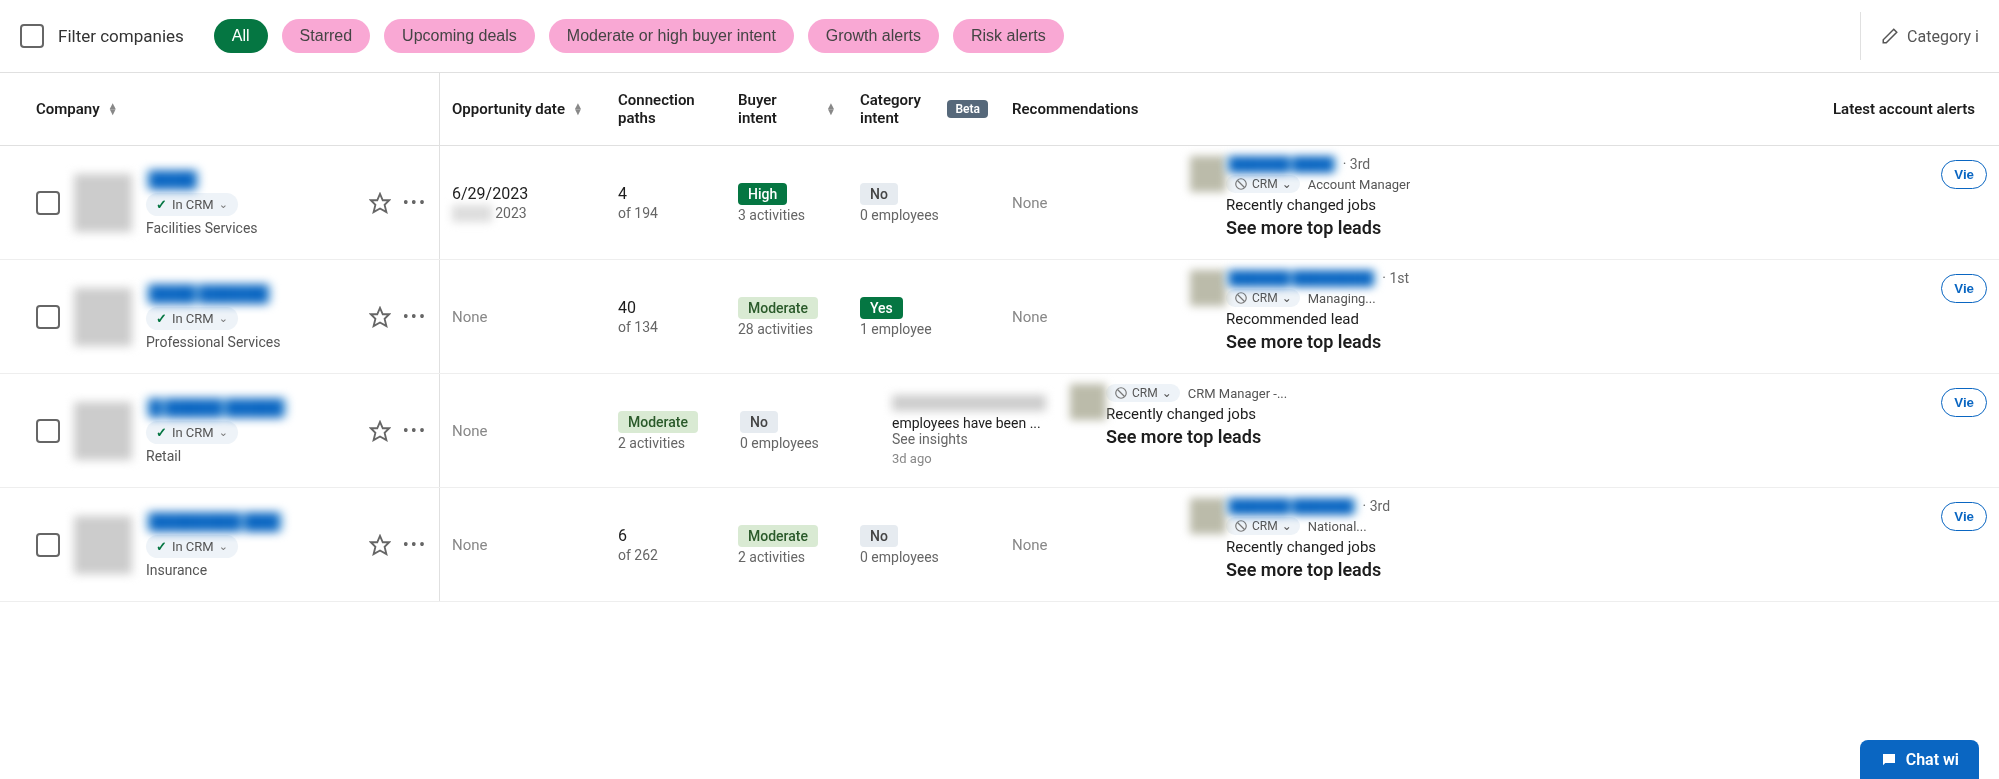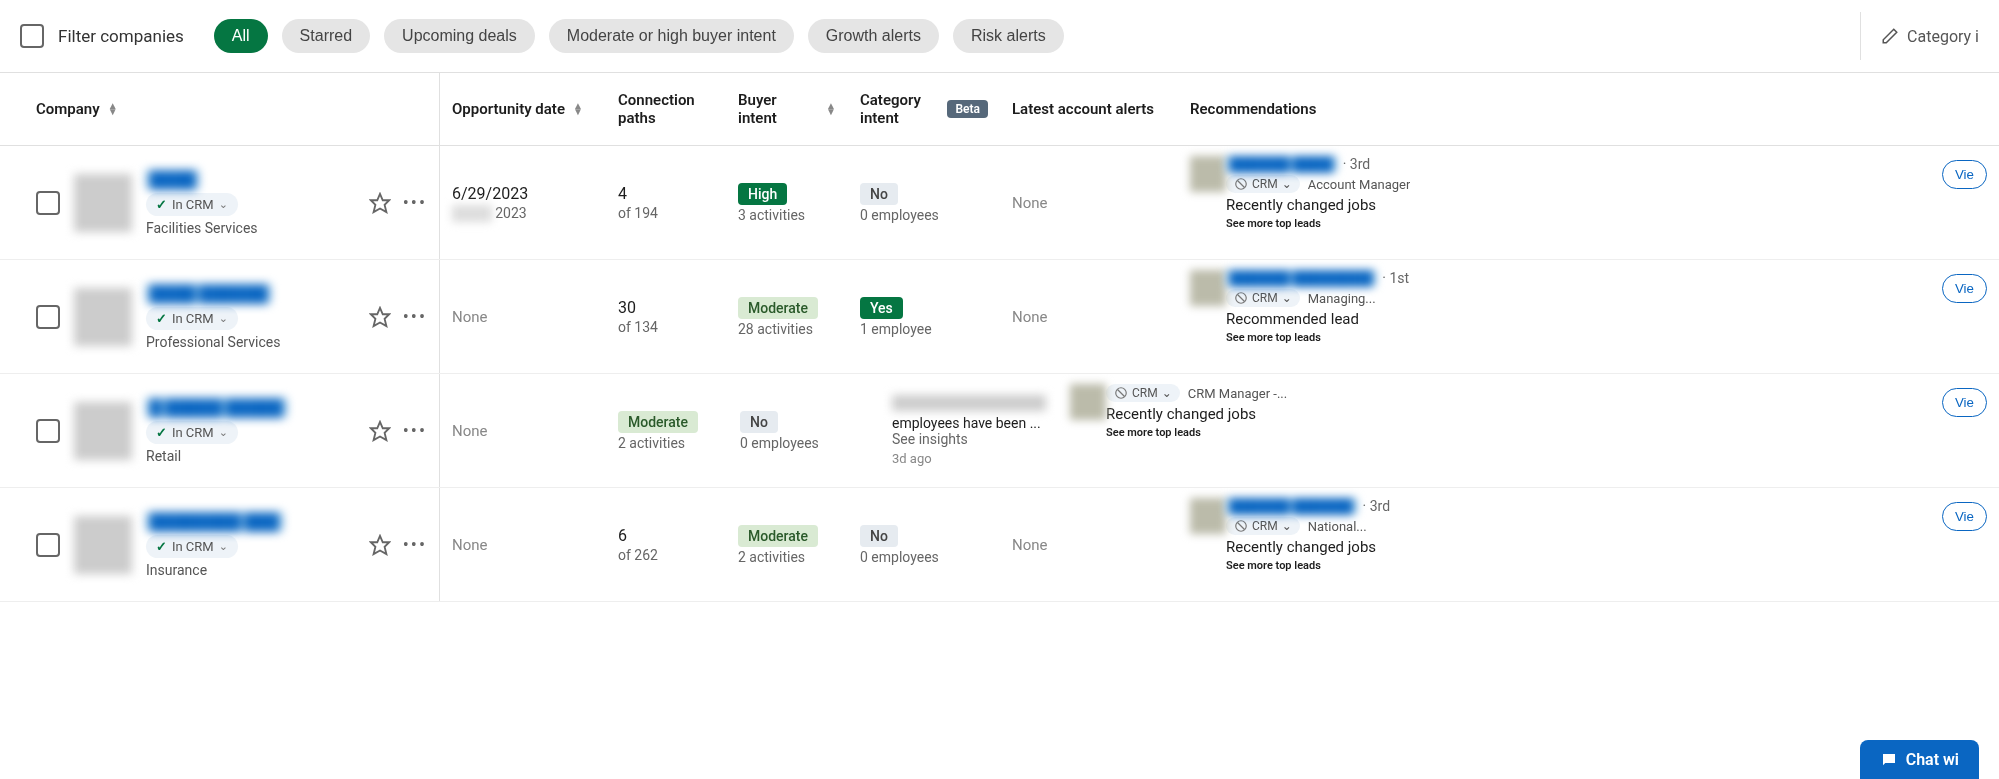--- a/index.html
+++ b/index.html
@@ -1,20 +1,20 @@
 <!DOCTYPE html>
 <html><head>
 <meta charset="utf-8">
 <style>
 * { box-sizing: border-box; margin: 0; padding: 0; }
 body { font-family: -apple-system, BlinkMacSystemFont, "Segoe UI", Roboto, Helvetica, Arial, sans-serif; font-size: 14px; color: #1d1d1d; background: #fff; }
 .filter-bar { display: flex; align-items: center; padding: 12px 20px; border-bottom: 1px solid #e0e0e0; gap: 14px; position: relative; }
 .checkbox { width: 24px; height: 24px; border: 2px solid #666; border-radius: 4px; background: #fff; cursor: pointer; flex-shrink: 0; }
 .filter-label { font-size: 17px; color: #333; margin-right: 16px; }
-.pill { padding: 8px 18px; border-radius: 20px; background: #e5e5e5; color: #444; font-size: 16px; cursor: pointer; border: none; font-weight: 500; }
+.pill { padding: 8px 18px; border-radius: 20px; background: #f9a8d4; color: #444; font-size: 16px; cursor: pointer; border: none; font-weight: 500; }
 .pill.active { background: #057642; color: #fff; }
 .right-action { margin-left: auto; display: flex; align-items: center; gap: 8px; color: #555; font-size: 16px; padding-left: 20px; border-left: 1px solid #e0e0e0; height: 48px; white-space: nowrap; overflow: hidden; }
 .pencil-icon { width: 18px; height: 18px; }
 
 .table-header { display: flex; border-bottom: 1px solid #e0e0e0; }
 .col { padding: 18px 12px; font-weight: 600; font-size: 15px; display: flex; align-items: center; gap: 8px; }
 .col-company { width: 440px; padding-left: 36px; border-right: 1px solid #e0e0e0; }
 .col-opp { width: 166px; }
 .col-conn { width: 120px; }
 .col-buyer { width: 122px; }
@@ -59,22 +59,22 @@
 .avatar { width: 36px; height: 36px; background: #bba; filter: blur(4px); flex-shrink: 0; }
 .rec-body { display: flex; flex-direction: column; gap: 3px; flex: 1; min-width: 0; }
 .rec-top { display: flex; align-items: center; gap: 6px; }
 .rec-name { color: #0a66c2; font-weight: 600; filter: blur(4px); background: #8cc0e6; padding: 0 4px; white-space: nowrap; }
 .rec-degree { color: #666; font-size: 14px; white-space: nowrap; }
 .rec-line2 { display: flex; align-items: center; gap: 8px; }
 .crm-chip-sm { display: inline-flex; align-items: center; gap: 4px; background: #eef3f8; border-radius: 14px; padding: 2px 8px; font-size: 12px; color: #555; }
 .crm-chip-sm .no-icon { width: 14px; height: 14px; }
 .rec-title { font-size: 13px; color: #555; overflow: hidden; text-overflow: ellipsis; white-space: nowrap; }
 .rec-reason { font-size: 15px; color: #1d1d1d; }
-.see-more { font-weight: 600; font-size: 11px; }
-.view-btn { border: 1px solid #0a66c2; color: #0a66c2; background: #fff; font-weight: 400; padding: 6px 12px; border-radius: 18px; cursor: pointer; align-self: flex-start; margin-top: 4px; margin-left: auto; }
+.see-more { font-weight: 600; font-size: 18px; }
+.view-btn { border: 1px solid #0a66c2; color: #0a66c2; background: #fff; font-weight: 700; padding: 6px 12px; border-radius: 18px; cursor: pointer; align-self: flex-start; margin-top: 4px; margin-left: auto; }
 
 .alert-blur-top { filter: blur(5px); background: #ccc; color: #ccc; height: 16px; margin-bottom: 4px; }
 .alert-text { color: #1d1d1d; }
 .alert-see { color: #666; }
 .alert-time { color: #888; font-size: 13px; margin-top: 4px; }
 
 .chat-widget { position: fixed; bottom: 0; right: 20px; background: #0a66c2; color: #fff; padding: 10px 20px; border-radius: 8px 8px 0 0; font-weight: 600; font-size: 16px; display: flex; align-items: flex-end; gap: 8px; }
 .chat-icon { width: 18px; height: 18px; }
 </style>
 </head>
@@ -119,25 +119,25 @@
     <span>Buyer intent</span>
     <span class="sort-icon">
         <span>▲</span>
         <span>▼</span>
       </span>
   </div>
   <div class="col col-cat">
     <span>Category intent</span>
     <span class="beta-badge">Beta</span>
   </div>
+  <div class="col col-rec">
+    <span>Recommendations</span>
+  </div>
   <div class="col col-alerts">
     <span>Latest account alerts</span>
-  </div>
-  <div class="col col-rec">
-    <span>Recommendations</span>
   </div>
 </div>
 
 <div id="rows">
     <div class="row">
     <div class="cell cell-company">
       <div class="checkbox"></div>
       <div class="company-logo"></div>
       <div class="company-info">
         <span class="company-name">████</span>
@@ -215,21 +215,21 @@
         <svg class="star-icon" viewBox="0 0 24 24" fill="none" stroke="#666" stroke-width="2">
             <polygon points="12 2 15 9 22 9 17 14 19 22 12 18 5 22 7 14 2 9 9 9"></polygon>
           </svg>
         <span class="dots">•••</span>
       </div>
     </div>
     <div class="cell cell-opp">
         <div class="none-text">None</div>
       </div>
     <div class="cell cell-conn">
-      <div class="val-main">30</div>
+      <div class="val-main">40</div>
       <div class="val-sub">of 134</div>
     </div>
     <div class="cell cell-buyer">
       <span class="badge badge-moderate">Moderate</span>
       <div class="val-sub">28 activities</div>
     </div>
     <div class="cell cell-cat">
       <span class="badge badge-yes">Yes</span>
       <div class="val-sub">1 employee</div>
     </div>

